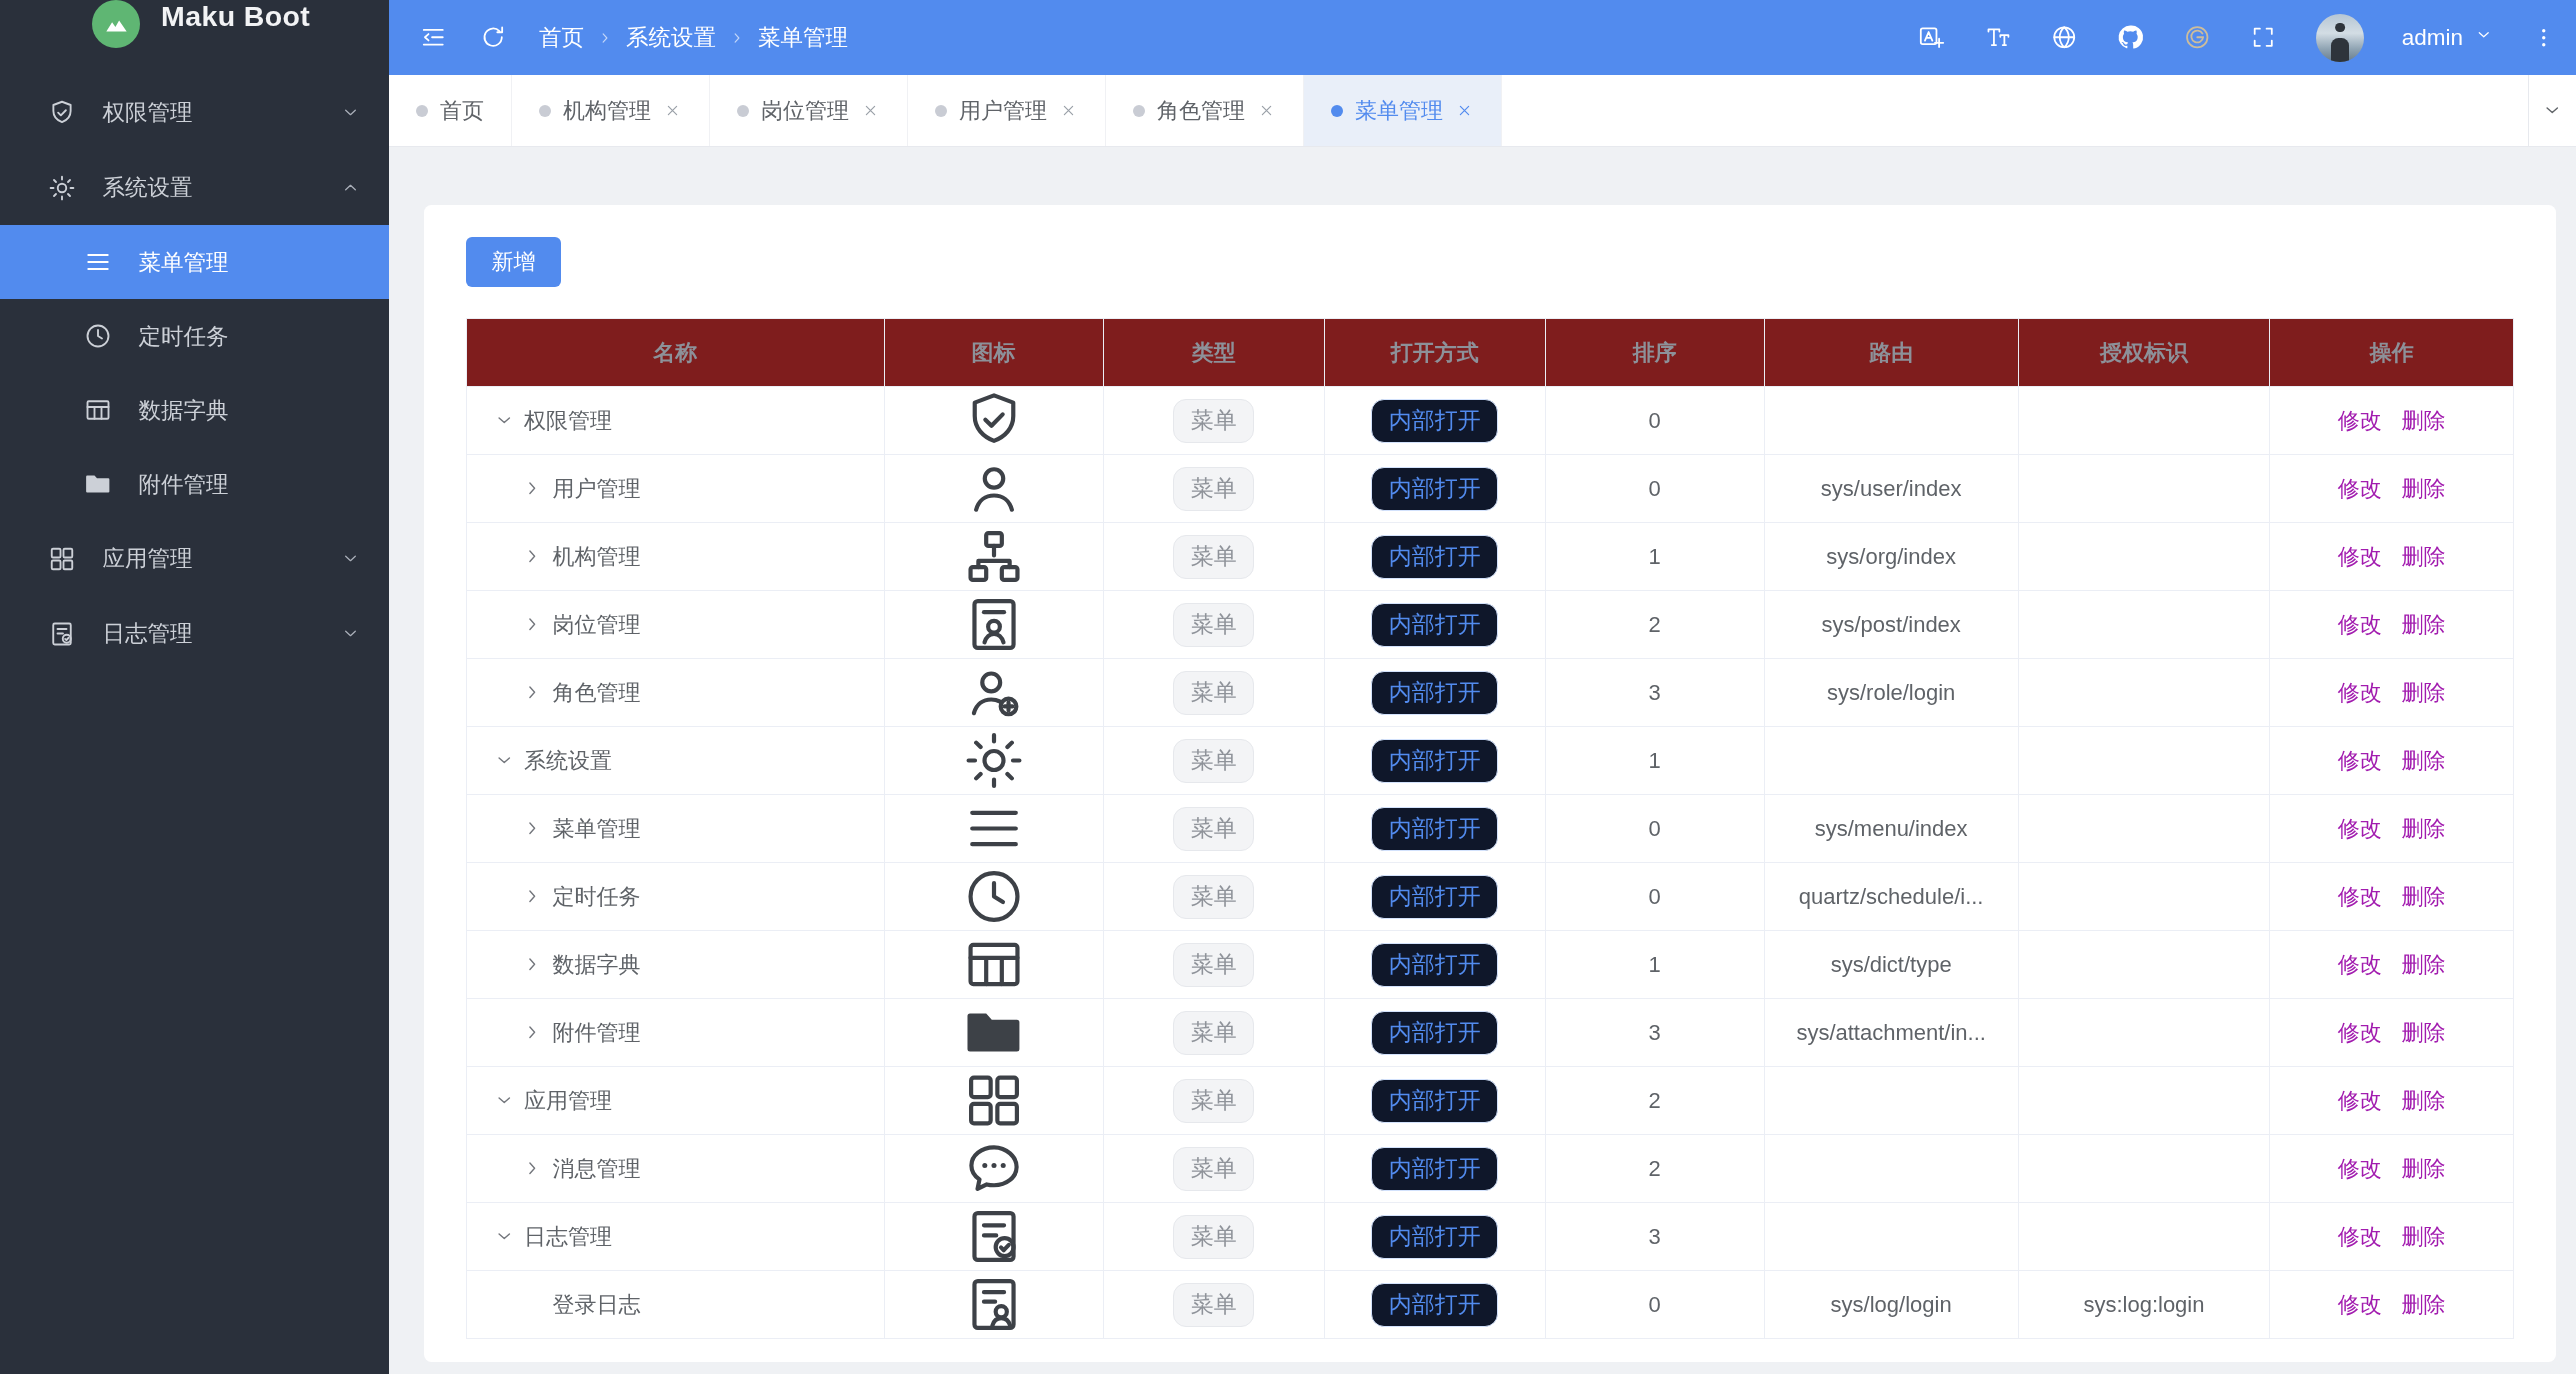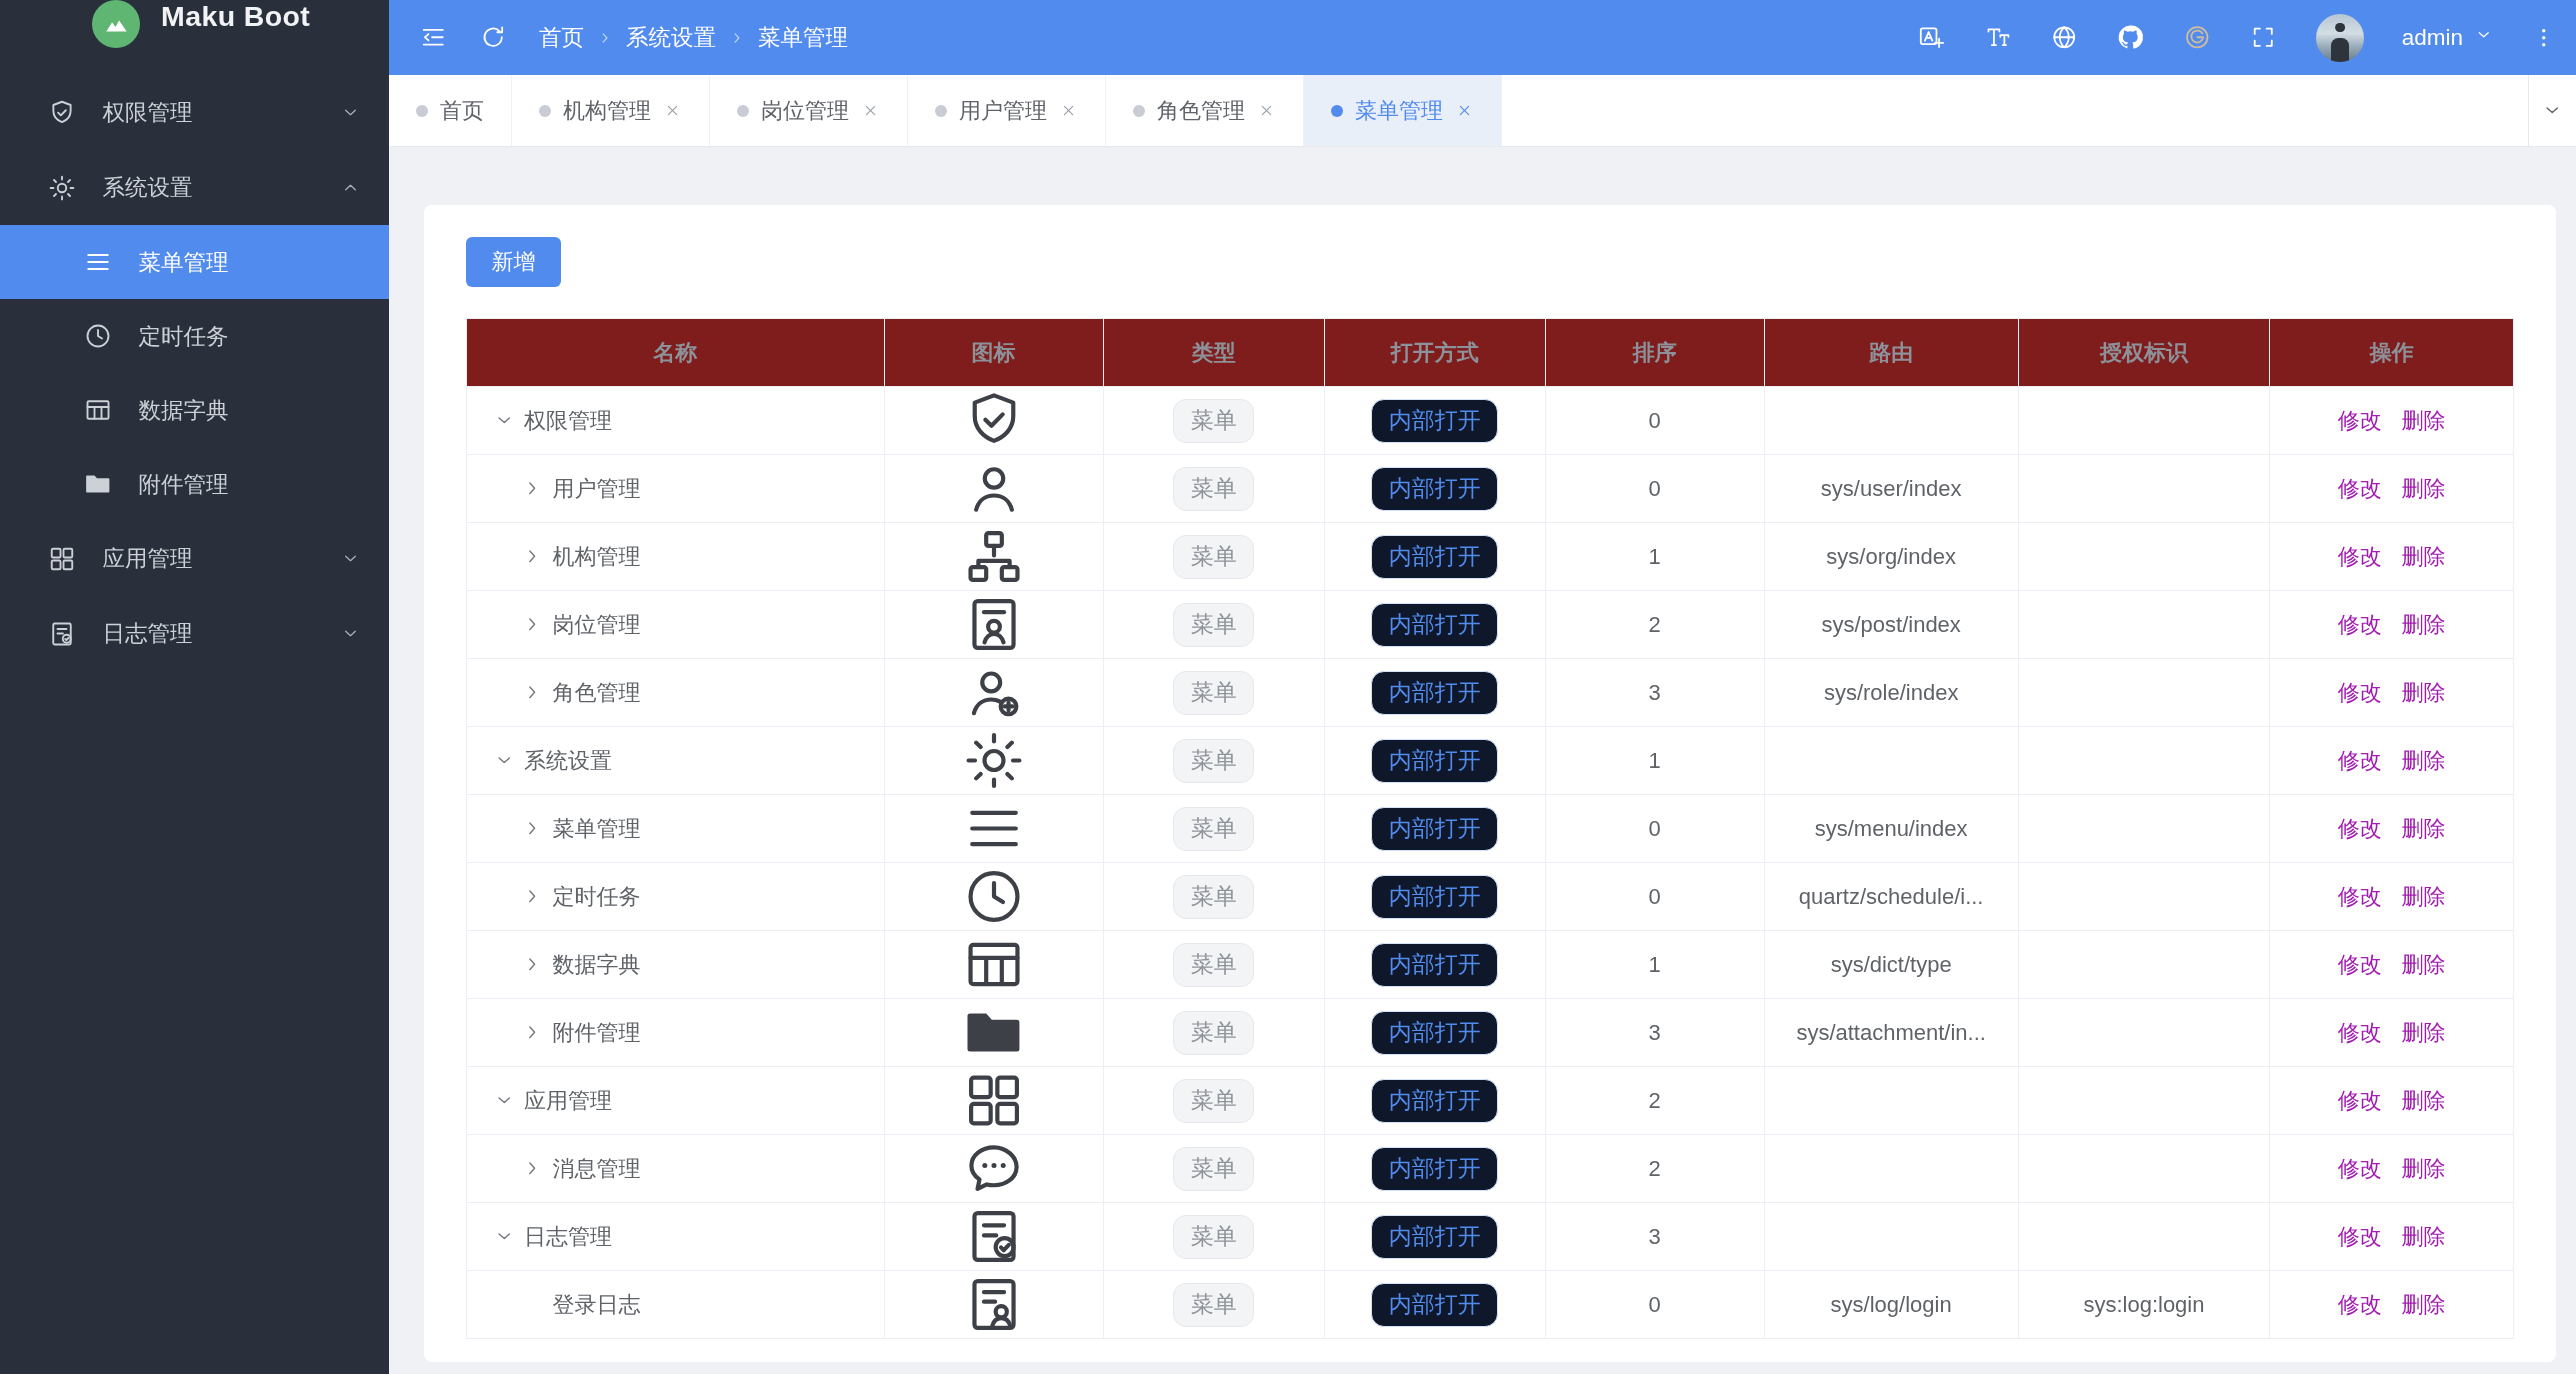--- a/index.html
+++ b/index.html
@@ -472,21 +472,21 @@
               </td>
               <td><span class="row-icon"><svg viewBox="0 0 24 24" fill="none" stroke="currentColor" stroke-width="1.5" stroke-linecap="round" stroke-linejoin="round">
                     <circle cx="11" cy="8.4" r="3.2"></circle>
                     <path d="M4.8 19.4c.9-3.2 3.3-4.9 6.2-4.9 1.1 0 2.1.2 3 .7"></path>
                     <circle cx="17.2" cy="17" r="2.8"></circle>
                     <path d="M17.2 15.6v2.8M15.8 17h2.8"></path>
                   </svg></span></td>
               <td><span class="tag tag-info">菜单</span></td>
               <td><span class="tag tag-primary">内部打开</span></td>
               <td>3</td>
-              <td>sys/role/index</td>
+              <td>sys/role/login</td>
               <td></td>
               <td><span class="link">修改</span><span class="link">删除</span></td>
             </tr>
             <tr>
               <td class="cell-name">
                 <div class="name-inner">
                   <span class="arrow">
                     <svg viewBox="0 0 24 24" fill="none" stroke="currentColor" stroke-width="1.5" stroke-linecap="round" stroke-linejoin="round">
                       <path d="M6.5 9.5l5.5 5 5.5-5"></path>
                     </svg>

